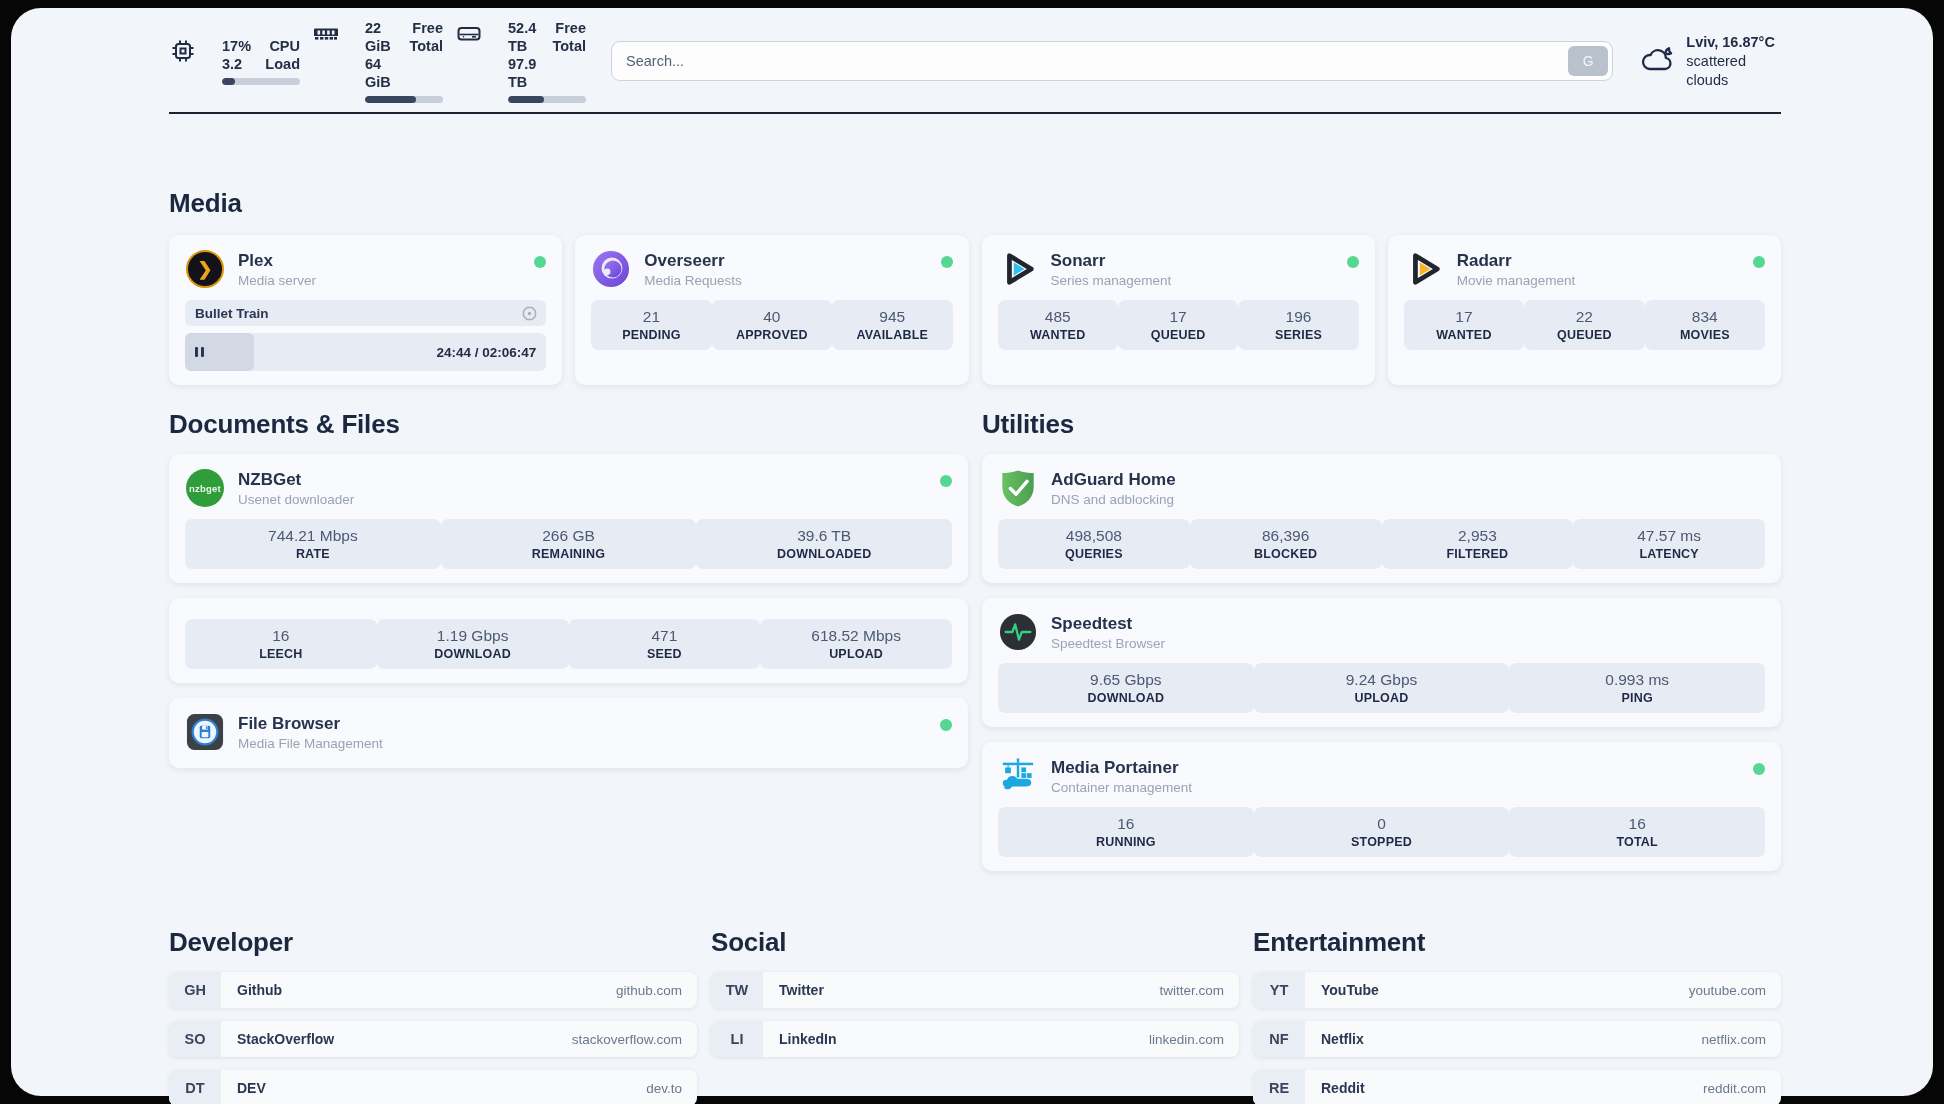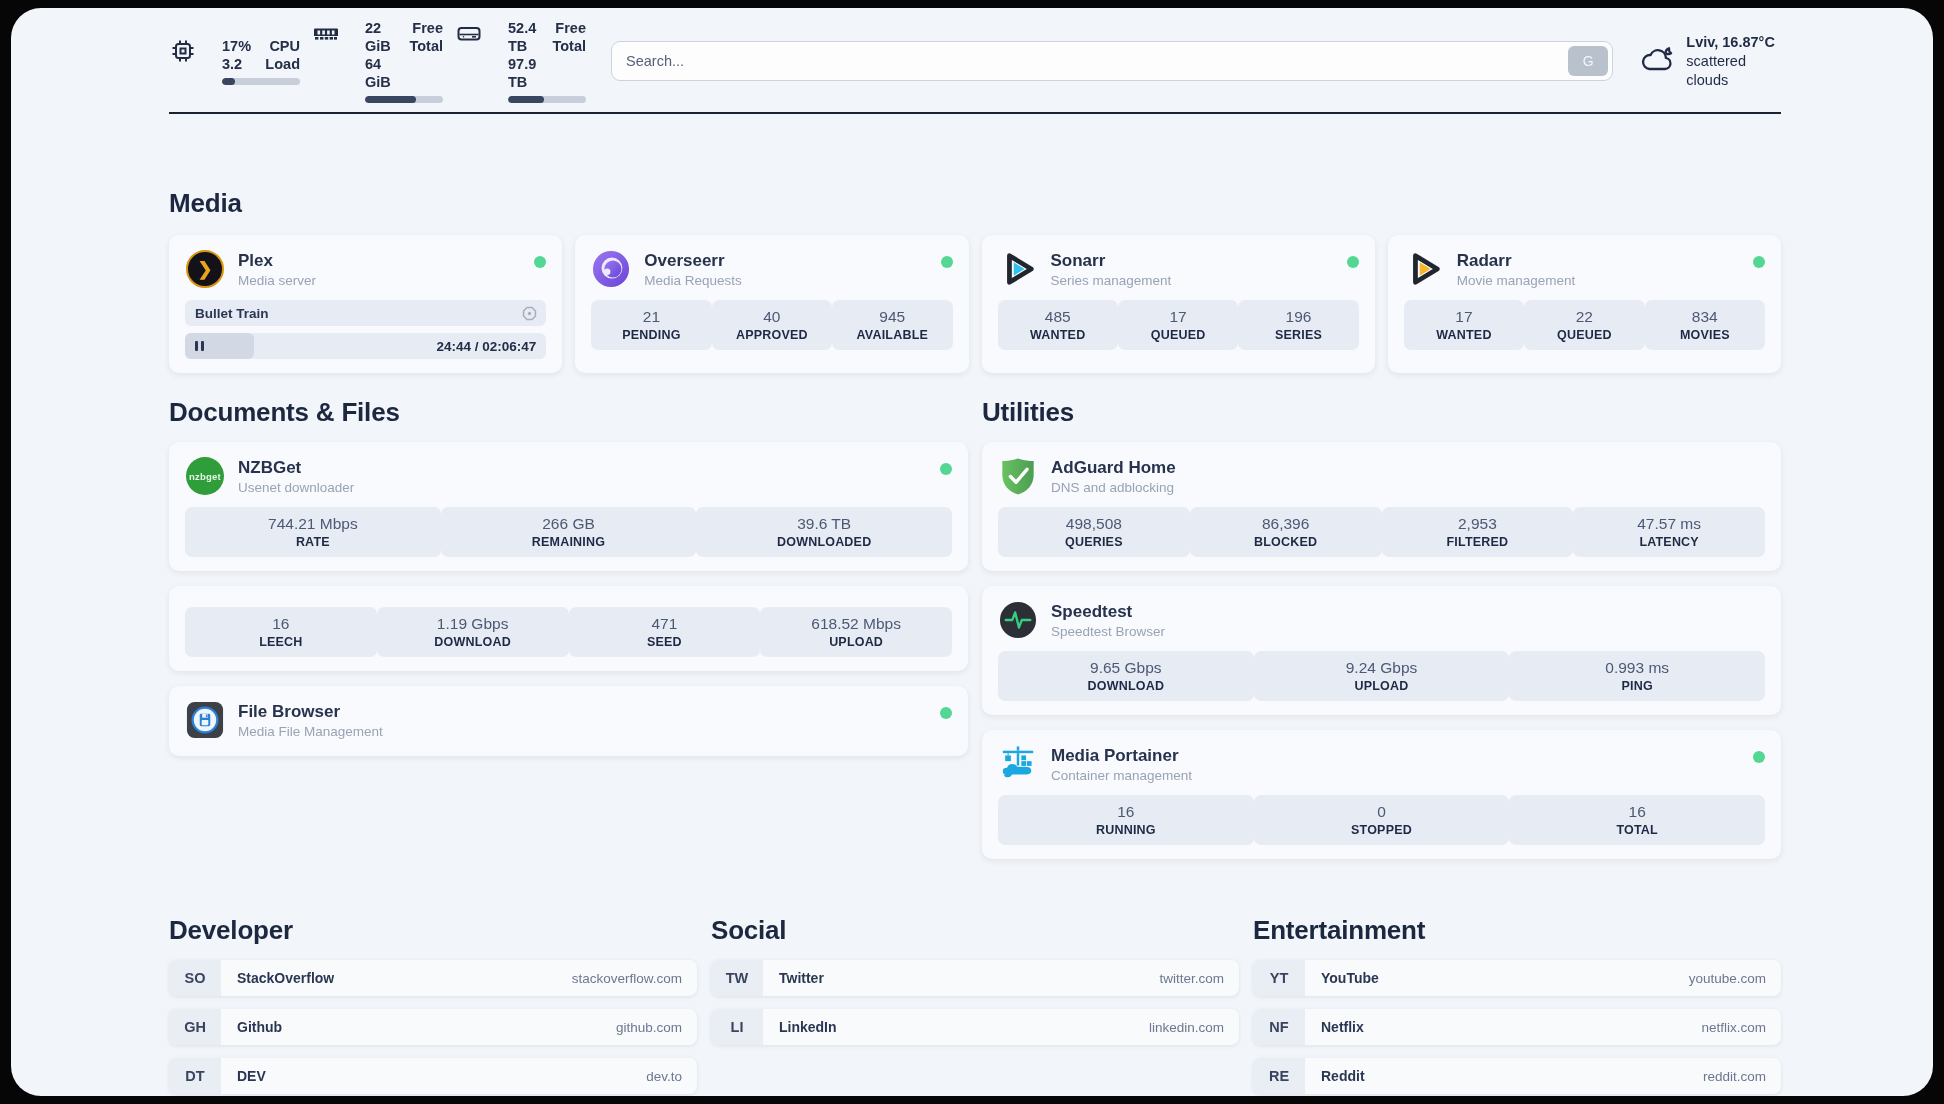--- a/index.html
+++ b/index.html
@@ -52,21 +52,21 @@
   .stats { display:flex; margin-top:9px; }
   .stat { flex:1; background:#e7ecf4; border-radius:7px; text-align:center; padding:7px 4px 7px; }
   .stat-value { font-size:15.5px; color:#4c5974; line-height:20px; }
   .stat-label { font-size:12.5px; font-weight:700; color:#1e2a45; letter-spacing:0.2px; line-height:16px; }
 
   
   .plex-circle { width:38px; height:38px; border-radius:50%; background:#141219; border:2px solid #d8940c;
                  color:#eba51c; font-weight:700; font-size:18px; display:flex; align-items:center; justify-content:center; }
   .plex-media { margin-top:9px; height:26px; background:#e7ecf4; border-radius:6px; display:flex; align-items:center; padding:0 8px 0 10px; }
   .plex-media-title { font-size:13.5px; font-weight:600; color:#2b3752; flex:1; }
-  .plex-player { margin-top:7px; height:26px; background:#e7ecf4; border-radius:6px; position:relative; display:flex; align-items:center; }
+  .plex-player { margin-top:7px; height:38px; background:#e7ecf4; border-radius:6px; position:relative; display:flex; align-items:center; }
   .plex-player-fill { position:absolute; left:0; top:0; bottom:0; border-radius:6px; background:#d2d8e4; }
   .pause { position:relative; margin-left:10px; display:flex; gap:2.5px; background:none; border:none; cursor:pointer; padding:0; }
   .pause i { width:3px; height:10px; background:#2b3752; border-radius:1px; display:block; }
   .plex-time { position:relative; margin-left:auto; margin-right:10px; font-size:13.5px; font-weight:700; color:#222d47; }
   .watch-btn { background:none; border:none; cursor:pointer; display:flex; padding:0; }
 
   
   .nzb-circle { width:38px; height:38px; border-radius:50%; background:#2f9e3a; color:#eaf6ea; font-size:9.5px; font-weight:700;
                 display:flex; align-items:center; justify-content:center; letter-spacing:0.2px; }
   .qb-circle { width:38px; height:38px; border-radius:50%; background:#4a7fc9; color:#fff; font-size:15px; font-weight:600;
@@ -511,30 +511,30 @@
           </div>
         </div>
       </div>
     </div>
 
     <div class="bottom">
       <div>
         <div class="section-title">Developer</div>
         <div class="bm-list">
           <div class="bm">
+            <span class="bm-abbr">GH</span>
+            <span class="bm-name">Github</span>
+            <span class="bm-url">github.com</span>
+          </div>
+          <div class="bm">
             <span class="bm-abbr">SO</span>
             <span class="bm-name">StackOverflow</span>
             <span class="bm-url">stackoverflow.com</span>
           </div>
           <div class="bm">
-            <span class="bm-abbr">GH</span>
-            <span class="bm-name">Github</span>
-            <span class="bm-url">github.com</span>
-          </div>
-          <div class="bm">
             <span class="bm-abbr">DT</span>
             <span class="bm-name">DEV</span>
             <span class="bm-url">dev.to</span>
           </div>
         </div>
       </div>
 
       <div>
         <div class="section-title">Social</div>
         <div class="bm-list">

